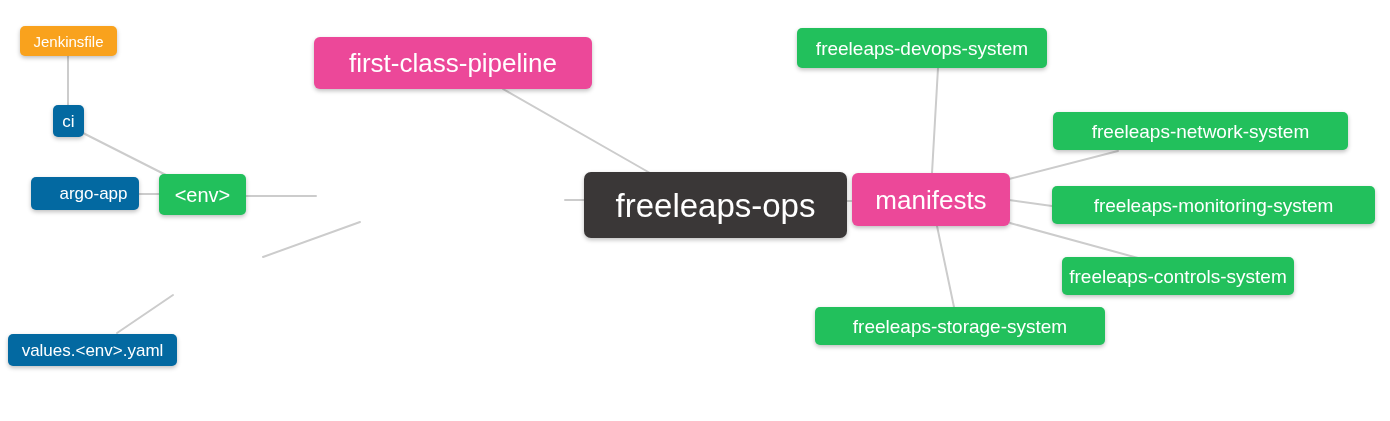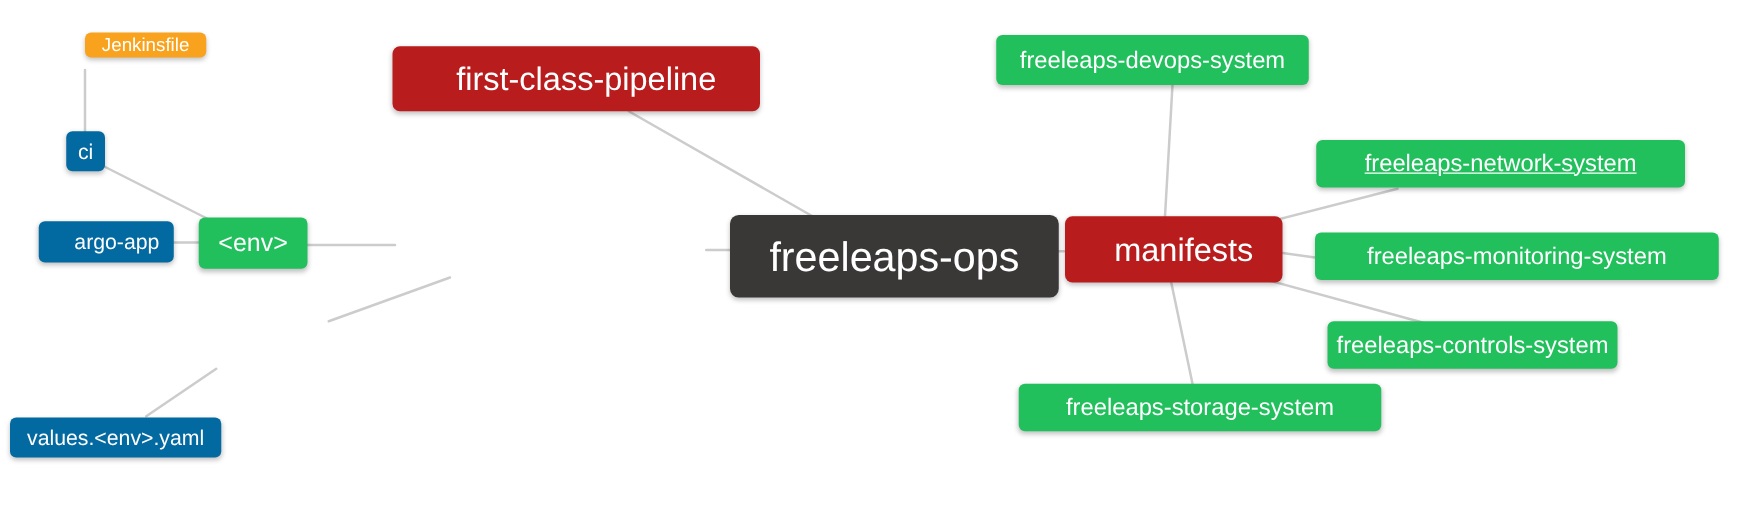--- a/index.html
+++ b/index.html
@@ -34,38 +34,38 @@
     color: #ffffff;
     white-space: nowrap;
     border-radius: 5px;
     box-shadow: 0 2px 4px rgba(0,0,0,0.25);
     cursor: pointer;
     user-select: none;
     line-height: 1;
   }
   
   .lvl-root   { background: #3A3737; border-radius: 7px; }
-  .lvl-branch { background: #b91c1c; border-radius: 6px; padding-left: 16px; }
+  .lvl-branch { background: #ec4899; border-radius: 6px; }
   .lvl-green  { background: #22C05C; }
   .lvl-red    { background: #0369a1; }
   .lvl-orange { background: #F9A21D; }
 
   
-  .n-jenkinsfile          { left: 20px;   top: 26px;  width: 97px;  height: 20px; font-size: 15px; margin-left: 48px; }
+  .n-jenkinsfile          { left: 20px;   top: 26px;  width: 97px;  height: 30px; font-size: 15px; }
   .n-ci                   { left: 53px;   top: 105px; width: 31px;  height: 32px; font-size: 17px; }
   .n-argo-app             { left: 31px;   top: 177px; width: 91px;  height: 33px; font-size: 17px; padding-left: 17px; }
   .n-env                  { left: 159px;  top: 174px; width: 87px;  height: 41px; font-size: 20px; }
   .n-helm-pkg             { left: 147px;  top: 258px; width: 118px; height: 37px; font-size: 20px; }
   .n-values-env-yaml      { left: 8px;    top: 334px; width: 169px; height: 32px; font-size: 17px; }
   .n-first-class-pipeline { left: 314px;  top: 37px;  width: 278px; height: 52px; font-size: 26px; }
   .n-service-name         { left: 316px;  top: 171px; width: 249px; height: 52px; font-size: 26px; }
   .n-freeleaps-ops        { left: 584px;  top: 172px; width: 263px; height: 66px; font-size: 33px; }
   .n-manifests            { left: 852px;  top: 173px; width: 158px; height: 53px; font-size: 26px; }
   .n-devops               { left: 797px;  top: 28px;  width: 250px; height: 40px; font-size: 19px; }
-  .n-network              { left: 1053px; top: 112px; width: 295px; height: 38px; font-size: 19px; text-decoration: underline; }
+  .n-network              { left: 1053px; top: 112px; width: 295px; height: 38px; font-size: 19px; }
   .n-monitoring           { left: 1052px; top: 186px; width: 323px; height: 38px; font-size: 19px; }
   .n-controls             { left: 1062px; top: 257px; width: 232px; height: 38px; font-size: 19px; }
   .n-storage              { left: 815px;  top: 307px; width: 290px; height: 38px; font-size: 19px; }
 </style>
 </head>
 <body>
 
 <div class="canvas">
 
   <svg class="edges" viewBox="0 0 1390 421" xmlns="http://www.w3.org/2000/svg">

